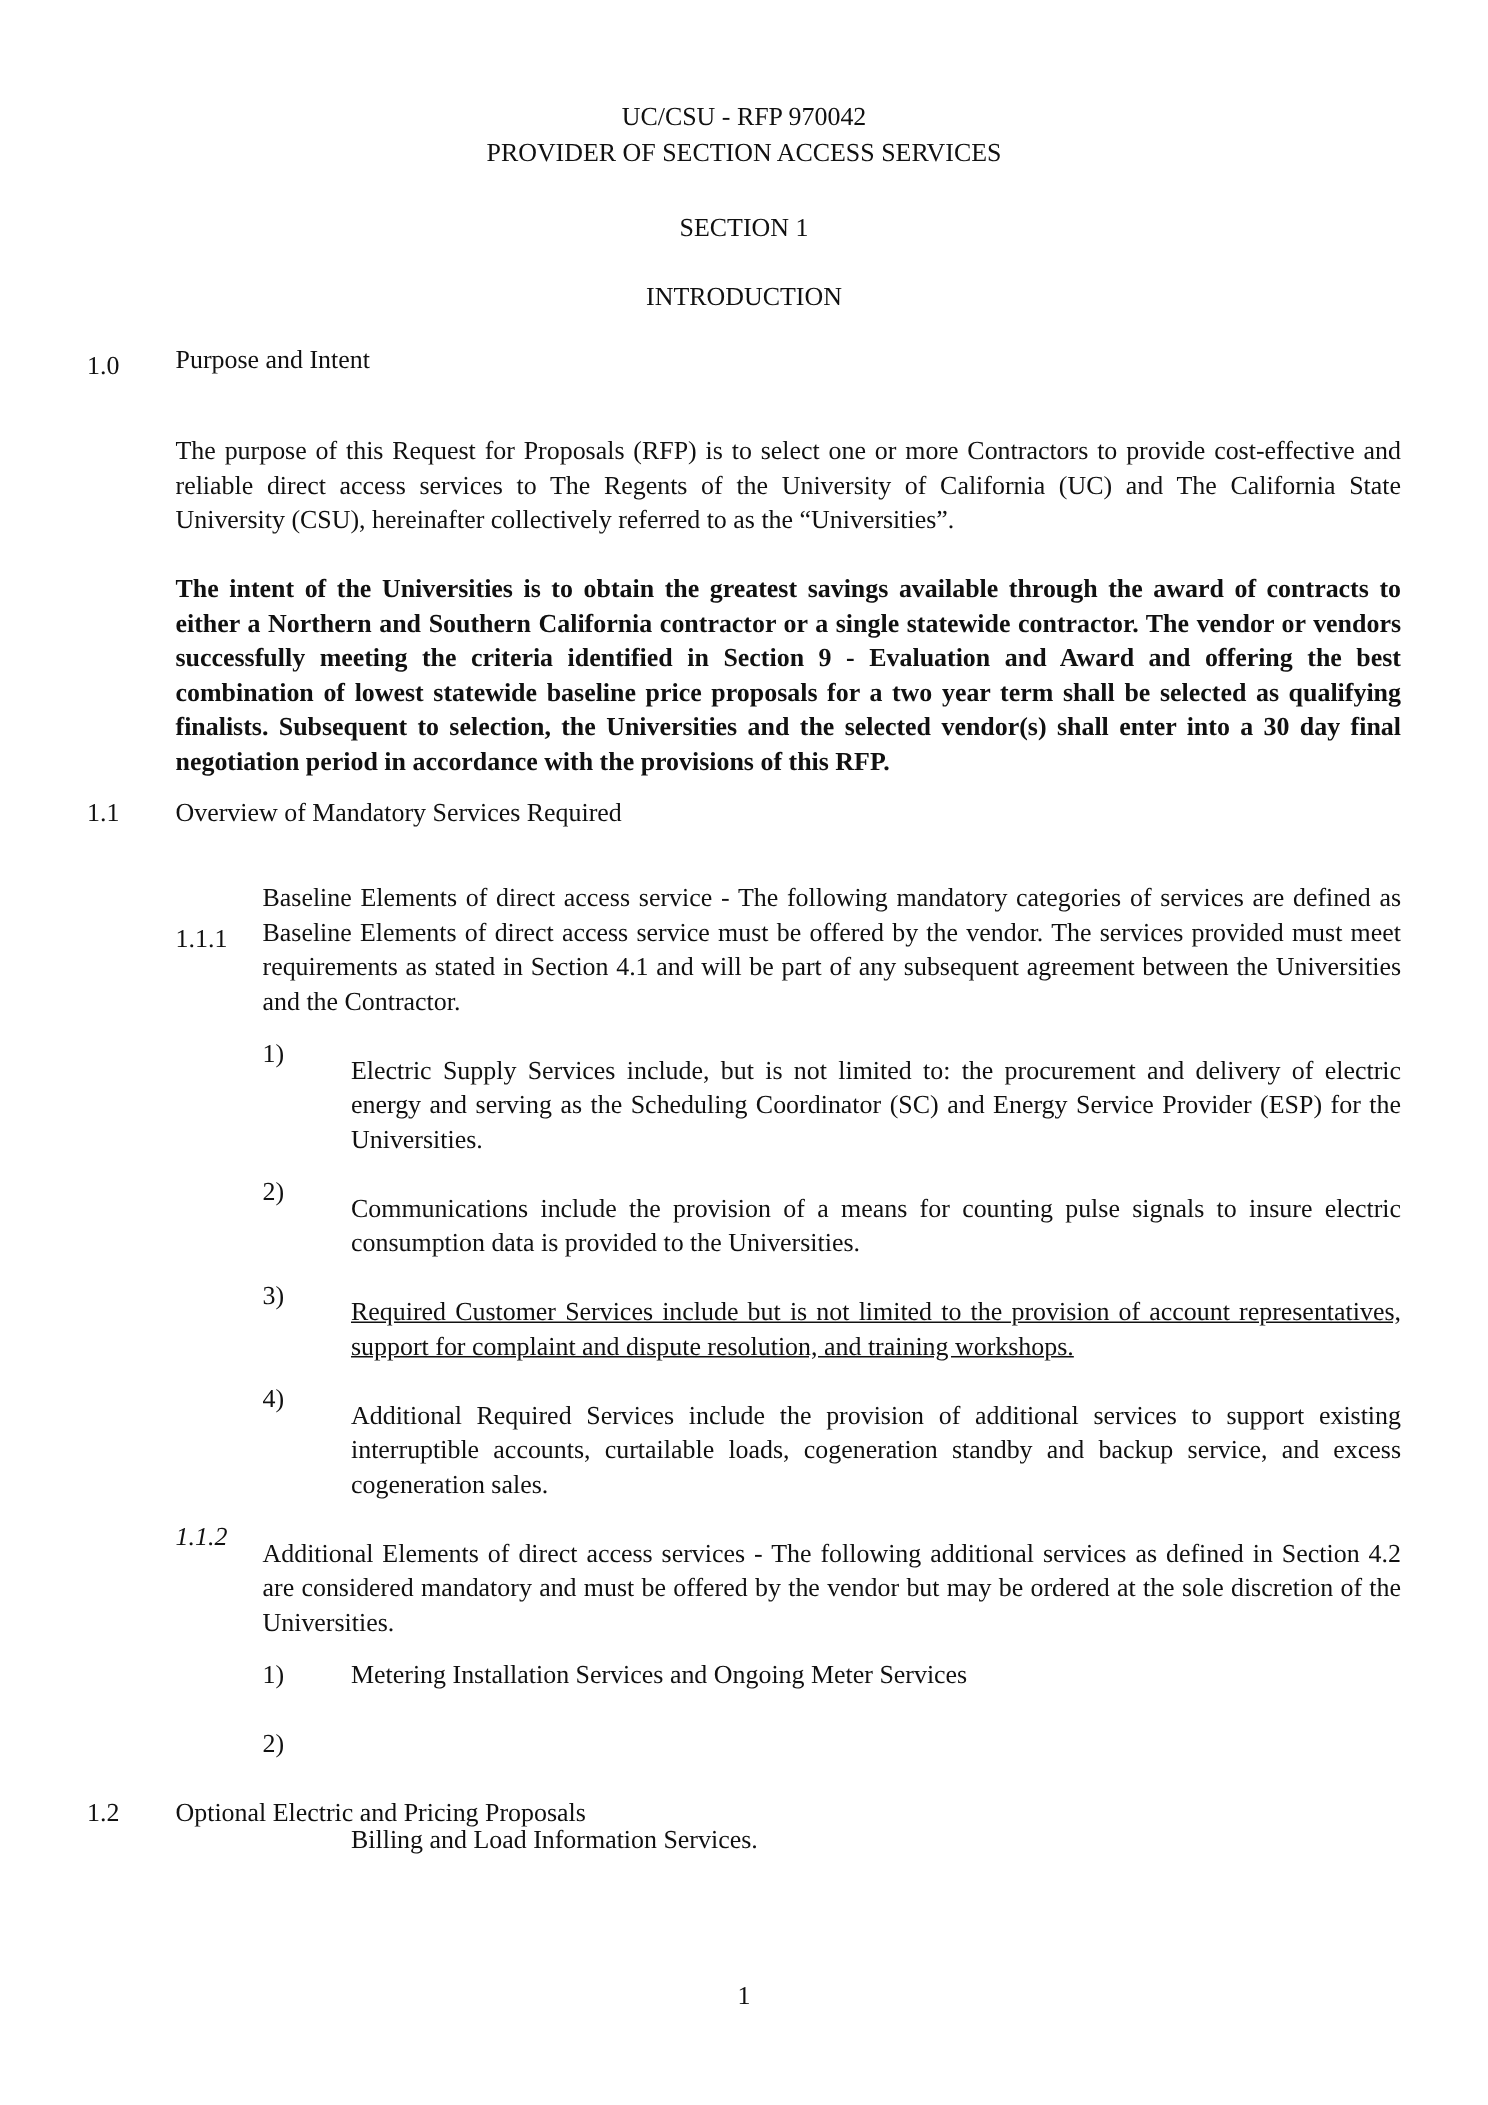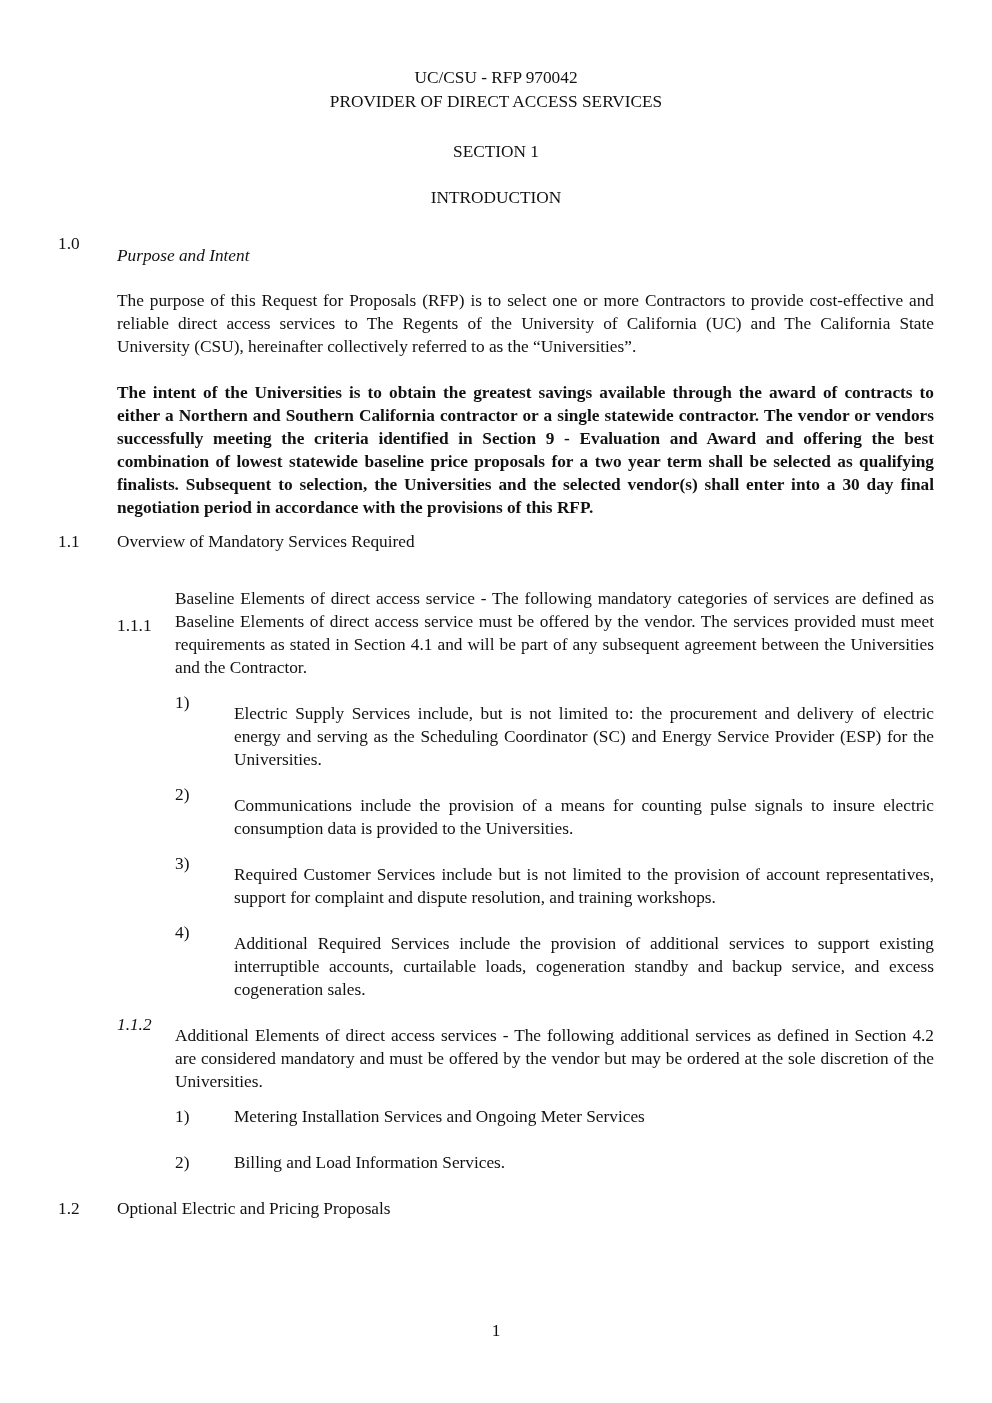--- a/index.html
+++ b/index.html
@@ -10,52 +10,52 @@
   }
   .abs { position: absolute; }
   .center { left: 0; width: 992px; text-align: center; }
   .just { text-align: justify; text-align-last: left; margin-top: 11px; }
   .bold { font-weight: bold; }
 </style>
 </head>
 <body>
 
 <div class="abs center" style="top:66px;">UC/CSU - RFP 970042</div>
-<div class="abs center" style="top:90px;">PROVIDER OF DIRECT ACCESS SERVICES</div>
+<div class="abs center" style="top:90px;">PROVIDER OF SECTION ACCESS SERVICES</div>
 <div class="abs center" style="top:140px;">SECTION 1</div>
 <div class="abs center" style="top:186px;">INTRODUCTION</div>
 
 <div class="abs" style="top:232px; left:58px;">1.0</div>
-<div class="abs" style="top:244px; left:117px;font-style:italic;">Purpose and Intent</div>
+<div class="abs" style="top:228px; left:117px;">Purpose and Intent</div>
 <div class="abs just" style="top:278px; left:117px; width:817px;">The purpose of this Request for Proposals (RFP) is to select one or more Contractors to provide cost-effective and reliable direct access services to The Regents of the University of California (UC) and The California State University (CSU), hereinafter collectively referred to as the “Universities”.</div>
 <div class="abs just bold" style="top:370px; left:117px; width:817px;">The intent of the Universities is to obtain the greatest savings available through the award of contracts to either a Northern and Southern California contractor or a single statewide contractor. The vendor or vendors successfully meeting the criteria identified in Section 9 - Evaluation and Award and offering the best combination of lowest statewide baseline price proposals for a two year term shall be selected as qualifying finalists. Subsequent to selection, the Universities and the selected vendor(s) shall enter into a 30 day final negotiation period in accordance with the provisions of this RFP.</div>
 
 <div class="abs" style="top:530px; left:58px;">1.1</div>
 <div class="abs" style="top:530px; left:117px;">Overview of Mandatory Services Required</div>
 
 <div class="abs" style="top:576px; left:117px;margin-top:38px;">1.1.1</div>
 <div class="abs just" style="top:576px; left:175px; width:759px;">Baseline Elements of direct access service - The following mandatory categories of services are defined as Baseline Elements of direct access service must be offered by the vendor.  The services provided must meet requirements as stated in Section 4.1 and will be part of any subsequent agreement between the Universities and the Contractor.</div>
 
 <div class="abs" style="top:691px; left:175px;">1)</div>
 <div class="abs just" style="top:691px; left:234px; width:700px;">Electric Supply Services include, but is not limited to: the procurement and delivery of electric energy and serving as the Scheduling Coordinator (SC) and Energy Service Provider (ESP) for the Universities.</div>
 
 <div class="abs" style="top:783px; left:175px;">2)</div>
 <div class="abs just" style="top:783px; left:234px; width:700px;">Communications include the provision of a means for counting pulse signals to insure  electric consumption data is provided to the Universities.</div>
 
 <div class="abs" style="top:852px; left:175px;">3)</div>
-<div class="abs just" style="top:852px; left:234px; width:700px;">Required Customer Services include but is not limited to the provision of account representatives, support for complaint and dispute resolution,  and training workshops.</div>
+<div class="abs just" style="top:852px; left:234px; width:700px;text-decoration:underline;">Required Customer Services include but is not limited to the provision of account representatives, support for complaint and dispute resolution,  and training workshops.</div>
 
 <div class="abs" style="top:921px; left:175px;">4)</div>
 <div class="abs just" style="top:921px; left:234px; width:700px;">Additional Required Services include the provision of  additional services to support existing interruptible accounts, curtailable loads, cogeneration standby and backup service, and excess cogeneration sales.</div>
 
 <div class="abs" style="top:1013px; left:117px;font-style:italic;">1.1.2</div>
 <div class="abs just" style="top:1013px; left:175px; width:759px;">Additional Elements of direct access services - The following additional services as defined  in Section 4.2 are considered mandatory and  must be offered by the vendor but may be ordered at the sole discretion of the Universities.</div>
 
 <div class="abs" style="top:1105px; left:175px;">1)</div>
 <div class="abs" style="top:1105px; left:234px; width:700px;">Metering Installation Services and Ongoing Meter Services</div>
 
 <div class="abs" style="top:1151px; left:175px;">2)</div>
-<div class="abs" style="top:1151px; left:234px; width:700px;">Billing and Load Information Services.</div>
+<div class="abs" style="top:1215px; left:234px; width:700px;">Billing and Load Information Services.</div>
 
 <div class="abs" style="top:1197px; left:58px;">1.2</div>
 <div class="abs" style="top:1197px; left:117px;">Optional Electric and Pricing Proposals</div>
 
 <div class="abs center" style="top:1319px;">1</div>
 
 </body></html>

